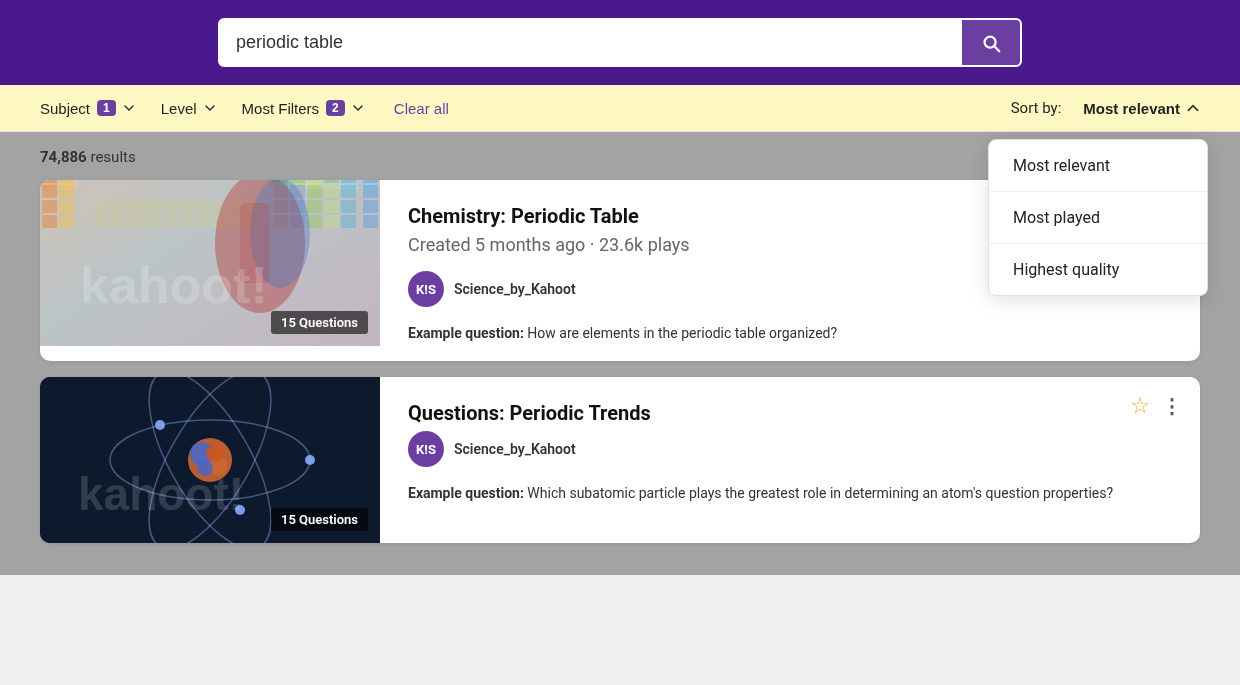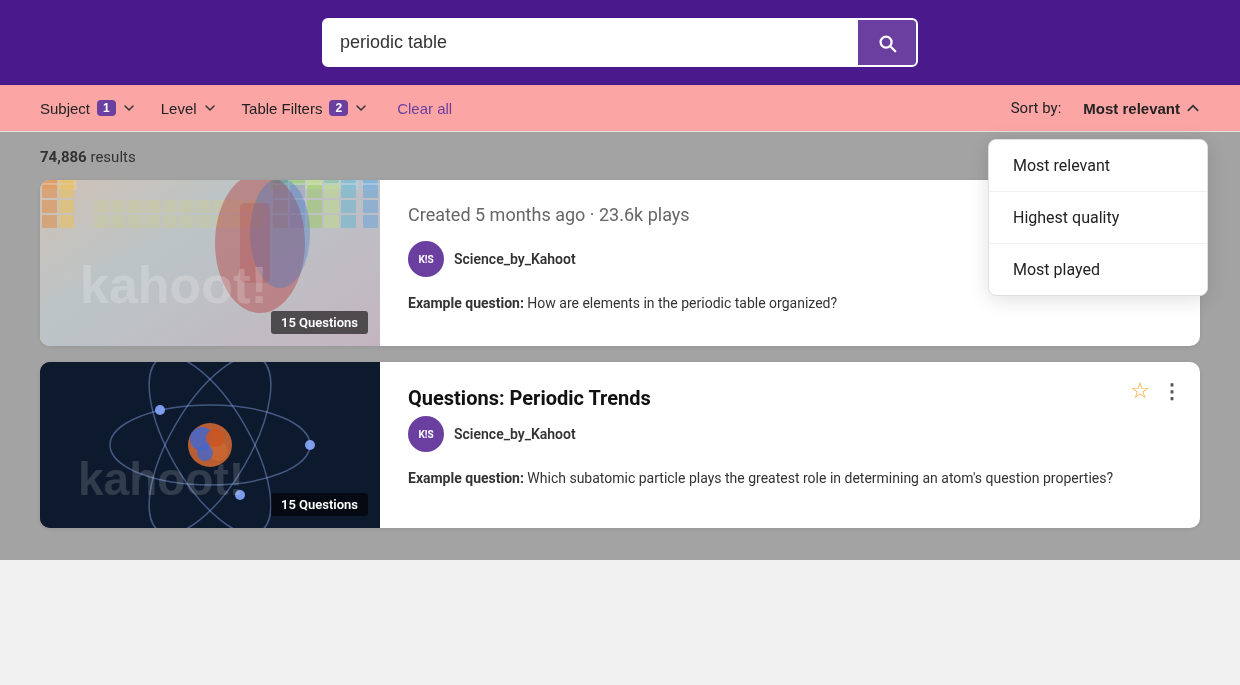--- a/index.html
+++ b/index.html
@@ -8,21 +8,21 @@
     
     .header {
       background: #4a1a8c;
       padding: 18px 0;
       display: flex;
       justify-content: center;
       align-items: center;
     }
     .search-bar {
       display: flex;
-      width: 596px;
+      width: 804px;
       background: white;
       border-radius: 6px;
       overflow: hidden;
       border: 2px solid white;
     }
     .search-input {
       flex: 1;
       padding: 12px 16px;
       font-size: 18px;
       border: none;
@@ -35,21 +35,21 @@
       padding: 0 18px;
       cursor: pointer;
       display: flex;
       align-items: center;
       justify-content: center;
     }
     .search-btn svg { width: 22px; height: 22px; fill: white; }
 
     
     .filters-bar {
-      background: #fca5a5;
+      background: #fef9c3;
       padding: 14px 40px;
       display: flex;
       align-items: center;
       border-bottom: 1px solid #e0e0e0;
       position: relative;
     }
     .filter-btn {
       display: flex;
       align-items: center;
       gap: 5px;
@@ -191,21 +191,21 @@
     }
     .avatar {
       width: 36px;
       height: 36px;
       background: #6b3fa0;
       border-radius: 50%;
       display: flex;
       align-items: center;
       justify-content: center;
       color: white;
-      font-size: 10px;
+      font-size: 13px;
       font-weight: 700;
       text-align: right;
     }
     .author-name {
       font-size: 14px;
       font-weight: 600;
       color: #333;
     }
     .card-question {
       font-size: 14px;
@@ -283,21 +283,21 @@
   <button class="filter-btn">
     <span>Level</span>
     <span class="chevron">
       <svg viewBox="0 0 12 12" fill="none">
           <path d="M2 4l4 4 4-4" stroke="#333" stroke-width="1.5" stroke-linecap="round"></path>
         </svg>
     </span>
   </button>
 
   <button class="filter-btn">
-    <span>Table Filters</span>
+    <span>Most Filters</span>
     <span class="filter-badge">2</span>
     <span class="chevron">
       <svg viewBox="0 0 12 12" fill="none">
           <path d="M2 4l4 4 4-4" stroke="#333" stroke-width="1.5" stroke-linecap="round"></path>
         </svg>
     </span>
   </button>
 
   <button class="clear-all">Clear all</button>
 
@@ -306,22 +306,22 @@
     <button class="sort-btn">
       <span>Most relevant</span>
       <svg width="14" height="14" viewBox="0 0 12 12" fill="none">
         <path d="M2 8l4-4 4 4" stroke="#333" stroke-width="1.5" stroke-linecap="round"></path>
       </svg>
     </button>
   </div>
 
   <div class="sort-dropdown">
     <div class="sort-option">Most relevant</div>
+    <div class="sort-option">Most played</div>
     <div class="sort-option">Highest quality</div>
-    <div class="sort-option">Most played</div>
   </div>
 </div>
 
 <div class="results-area">
   <div class="results-count">
     <strong>74,886</strong>
     <span>results</span>
   </div>
 
   <div class="card">
@@ -418,20 +418,21 @@
 
         <ellipse cx="220" cy="90" rx="45" ry="70" fill="rgba(180,60,60,0.55)" opacity="0.8"></ellipse>
         <ellipse cx="240" cy="80" rx="30" ry="55" fill="rgba(60,120,200,0.5)" opacity="0.7"></ellipse>
         <rect x="200" y="50" width="30" height="80" rx="5" fill="rgba(180,80,80,0.3)"></rect>
 
         <text x="40" y="150" font-size="52" font-weight="900" fill="rgba(255,255,255,0.2)" font-family="Arial">kahoot!</text>
       </svg>
       <div class="questions-badge">15 Questions</div>
     </div>
     <div class="card-body">
+      <div class="card-title">Chemistry: Periodic Table</div>
       <div class="card-meta">Created 5 months ago · 23.6k plays</div>
       <div class="card-author">
         <div class="avatar">
           <span>K!S</span>
         </div>
         <span class="author-name">Science_by_Kahoot</span>
       </div>
       <div class="card-question">
         <strong>Example question:</strong>
         <span>How are elements in the periodic table organized?</span>

